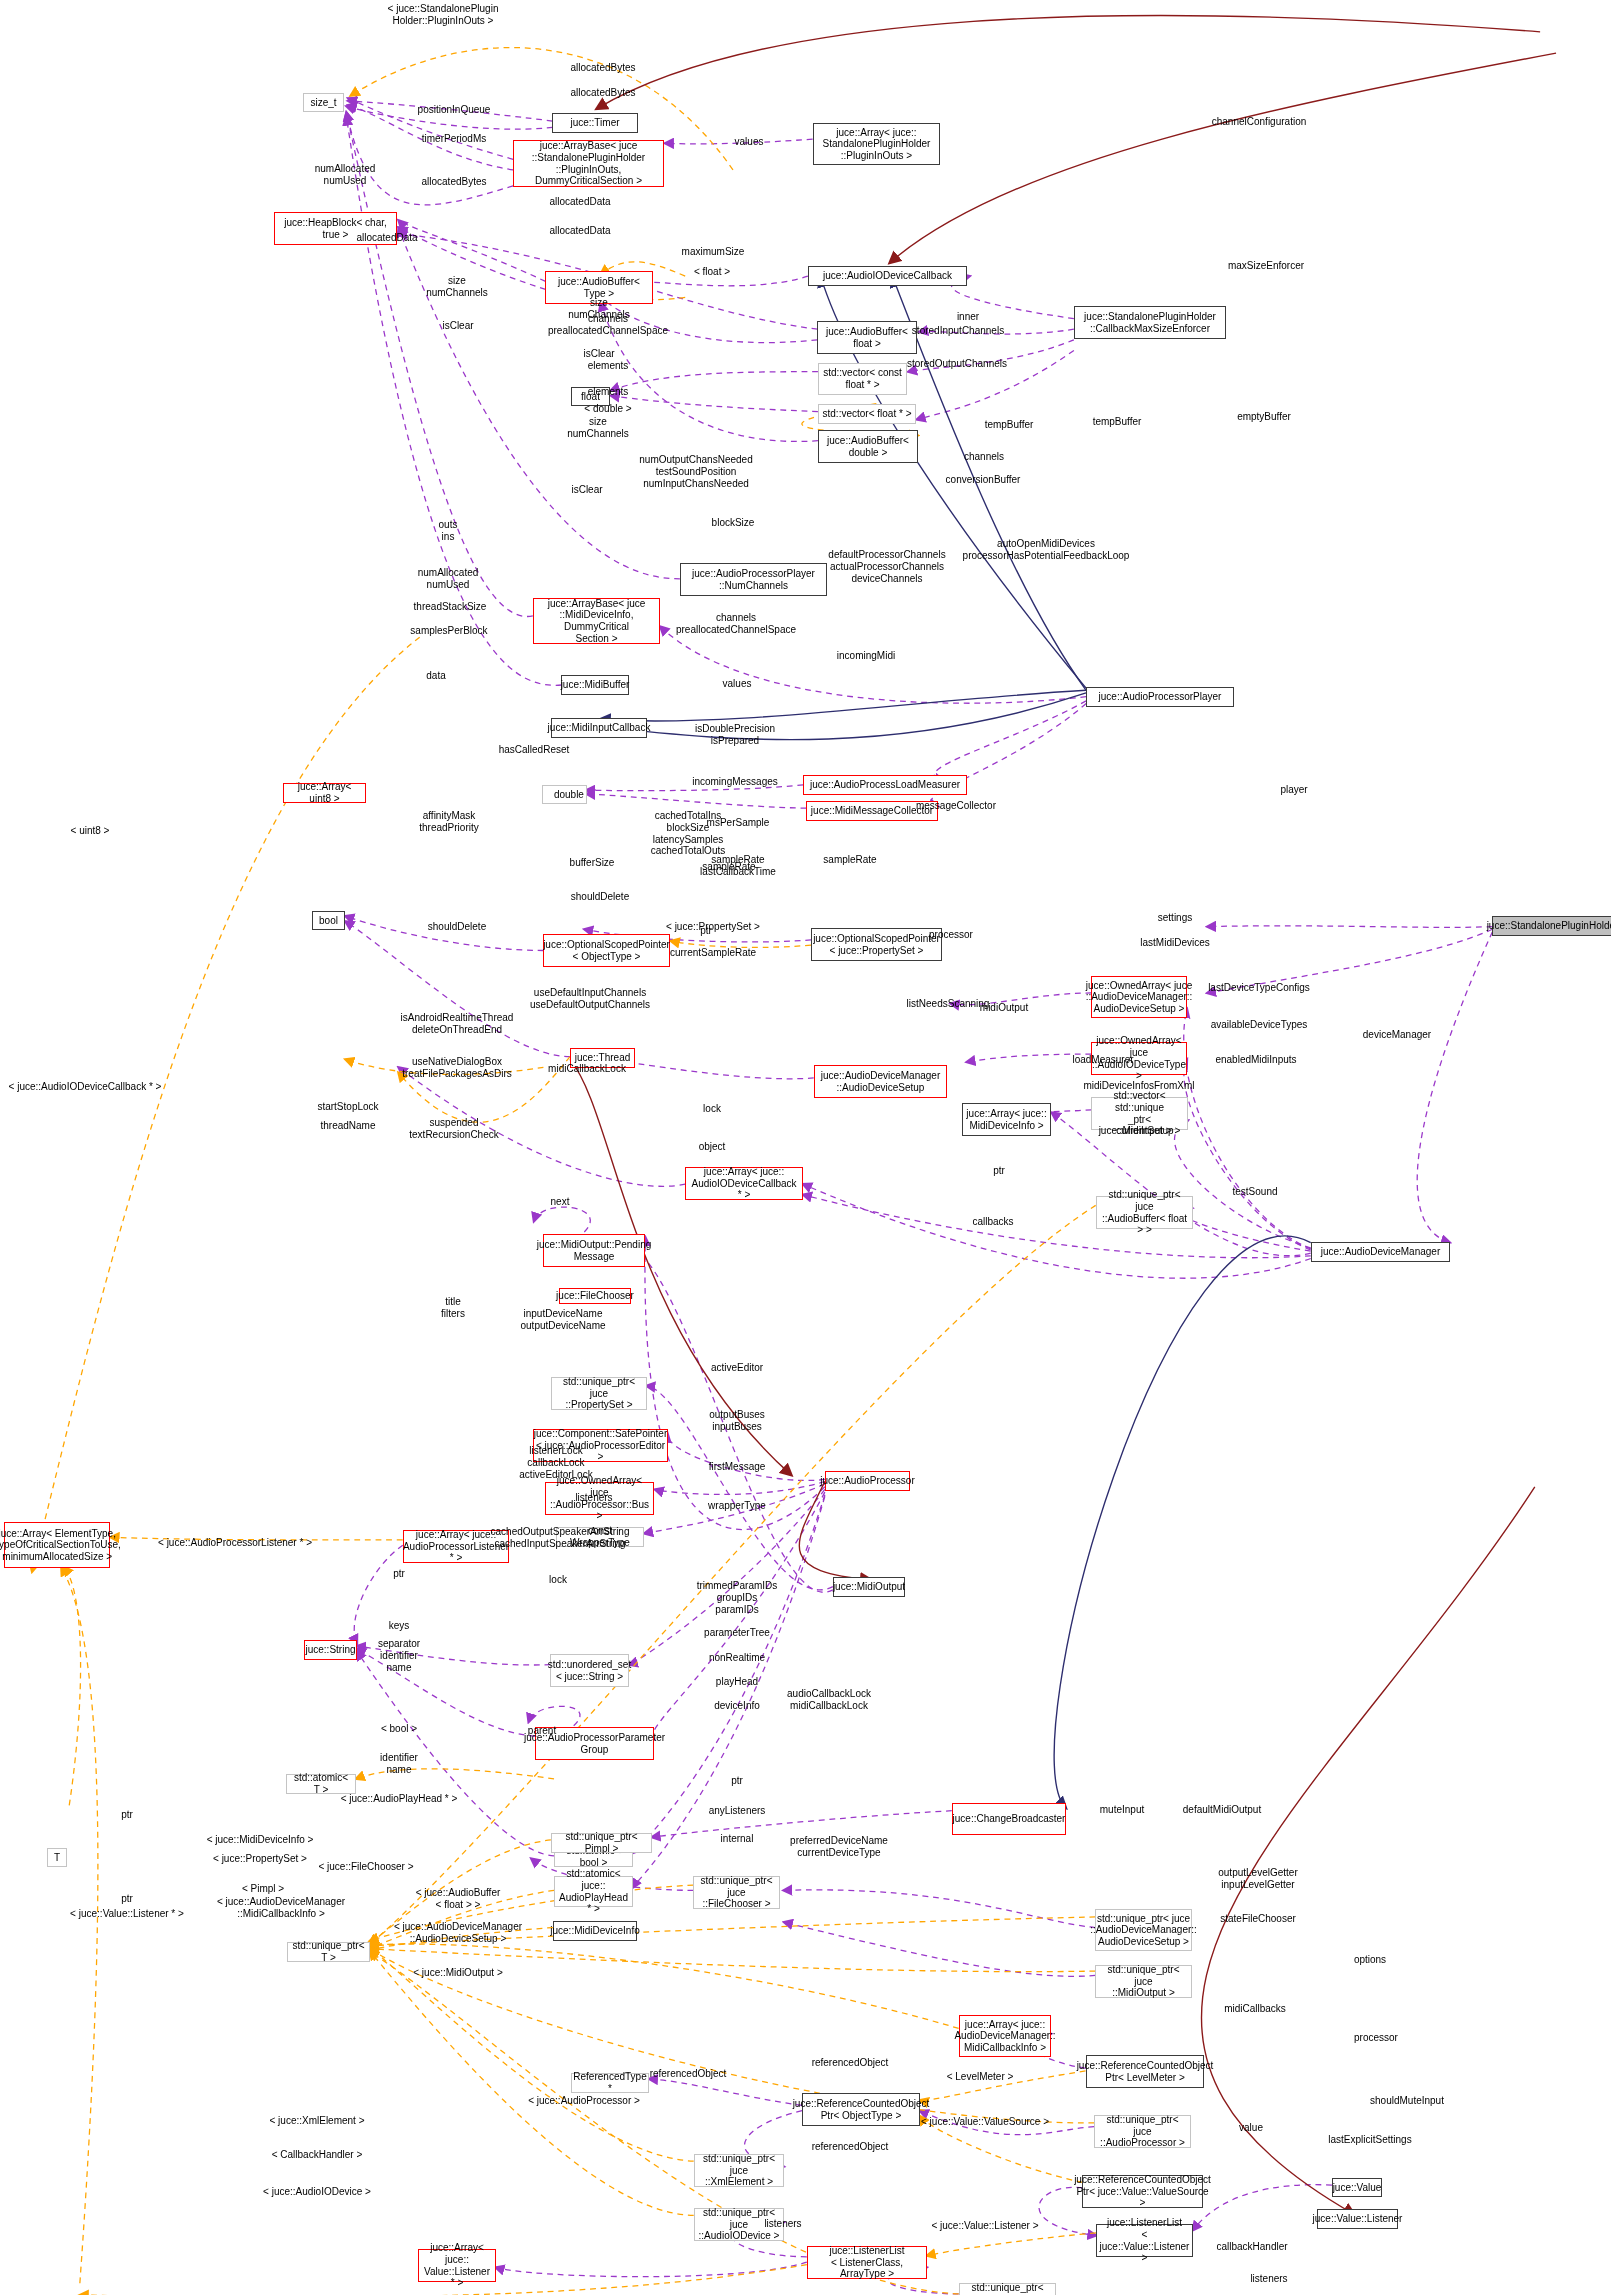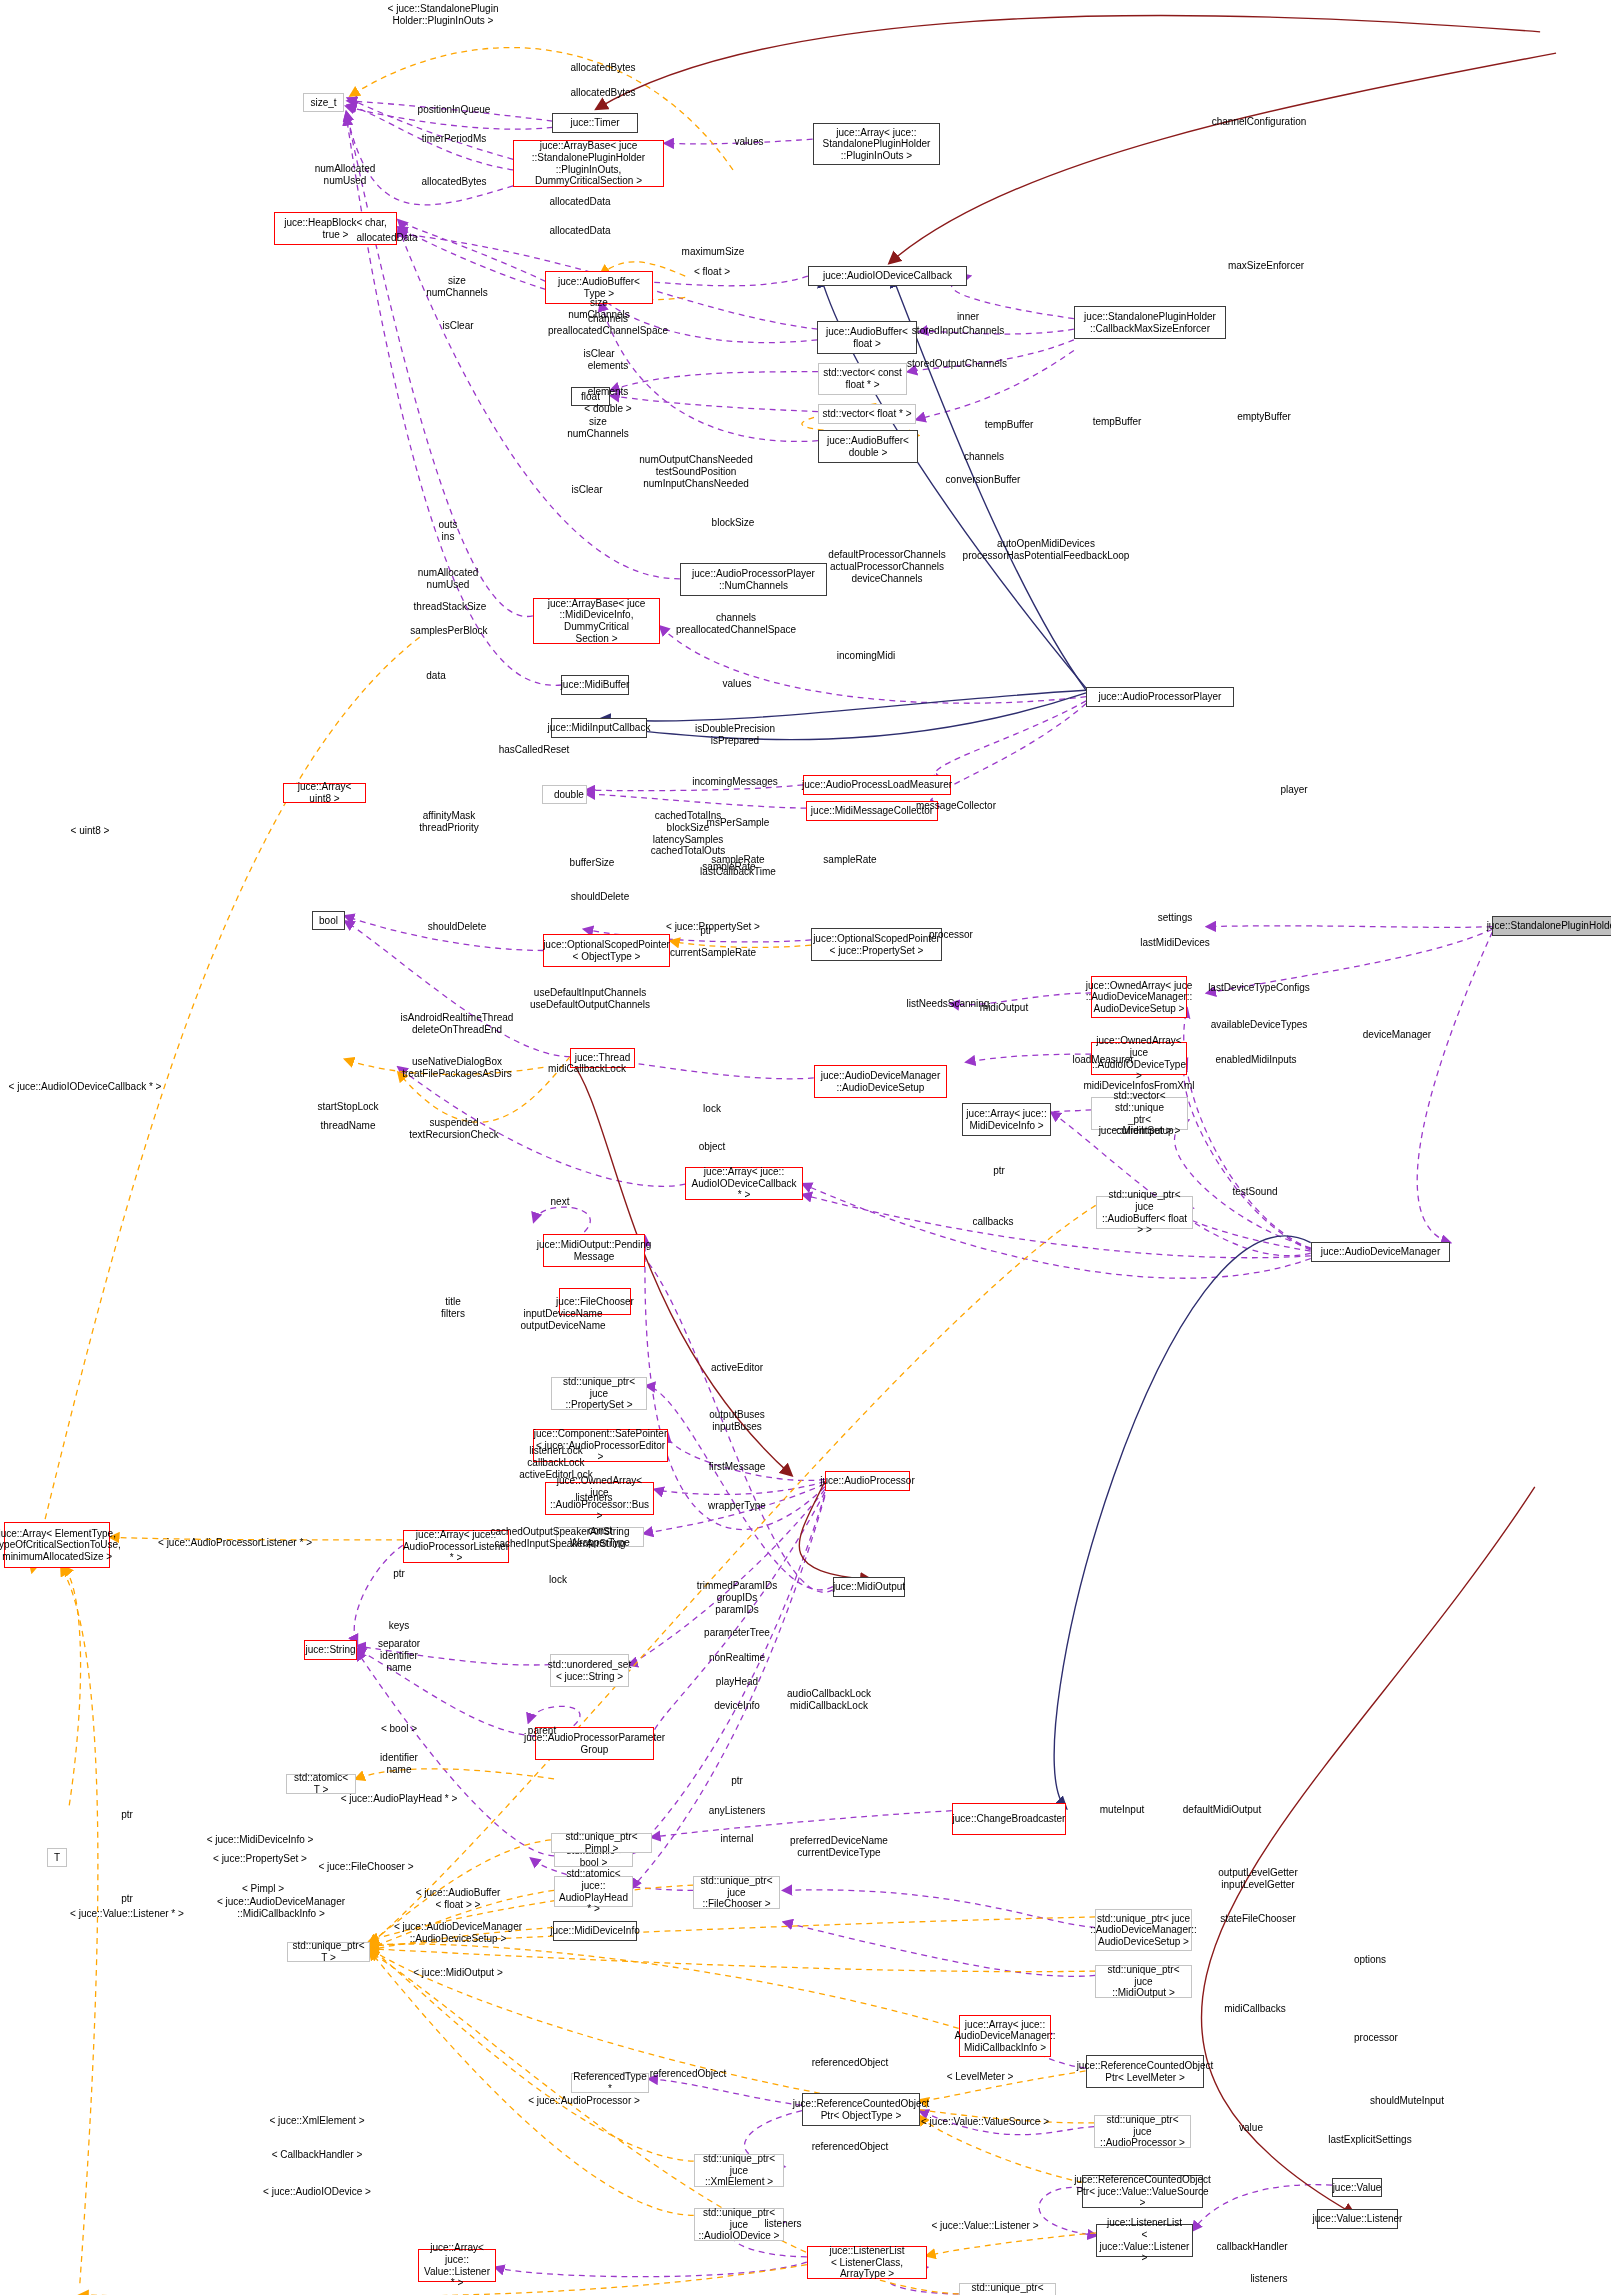--- a/index.html
+++ b/index.html
@@ -189,21 +189,21 @@
       <div class="node b-black" style="left: 818px; top: 430px; width: 100px; height: 33px;">juce::AudioBuffer&lt;
 double &gt;</div>
       <div class="node b-black" style="left: 680px; top: 563px; width: 147px; height: 33px;">juce::AudioProcessorPlayer
 ::NumChannels</div>
       <div class="node b-red" style="left: 533px; top: 598px; width: 127px; height: 46px;">juce::ArrayBase&lt; juce
 ::MidiDeviceInfo, DummyCritical
 Section &gt;</div>
       <div class="node b-black" style="left: 561px; top: 675px; width: 68px; height: 20px;">juce::MidiBuffer</div>
       <div class="node b-black" style="left: 551px; top: 718px; width: 96px; height: 20px;">juce::MidiInputCallback</div>
       <div class="node b-black" style="left: 1086px; top: 687px; width: 148px; height: 20px;">juce::AudioProcessorPlayer</div>
-      <div class="node b-red" style="left: 803px; top: 775px; width: 148px; height: 20px;">juce::AudioProcessLoadMeasurer</div>
+      <div class="node b-red" style="left: 803px; top: 775px; width: 164px; height: 20px;">juce::AudioProcessLoadMeasurer</div>
       <div class="node b-red" style="left: 806px; top: 801px; width: 132px; height: 20px;">juce::MidiMessageCollector</div>
       <div class="node b-grey" style="left: 542px; top: 785px; width: 45px; height: 19px; padding-left: 12px;">double</div>
       <div class="node b-red" style="left: 283px; top: 783px; width: 83px; height: 20px;">juce::Array&lt; uint8 &gt;</div>
       <div class="node b-black" style="left: 312px; top: 911px; width: 33px; height: 19px;">bool</div>
       <div class="node b-red" style="left: 543px; top: 934px; width: 127px; height: 33px;">juce::OptionalScopedPointer
 &lt; ObjectType &gt;</div>
       <div class="node b-black" style="left: 811px; top: 928px; width: 131px; height: 33px;">juce::OptionalScopedPointer
 &lt; juce::PropertySet &gt;</div>
       <div class="node b-red" style="left: 570px; top: 1048px; width: 65px; height: 20px;">juce::Thread</div>
       <div class="node b-red" style="left: 814px; top: 1065px; width: 133px; height: 33px;">juce::AudioDeviceManager
@@ -217,21 +217,21 @@
 ::AudioIODeviceType &gt;</div>
       <div class="node b-grey" style="left: 1091px; top: 1097px; width: 97px; height: 33px;">std::vector&lt; std::unique
 _ptr&lt; juce::MidiInput &gt; &gt;</div>
       <div class="node b-grey" style="left: 1096px; top: 1196px; width: 97px; height: 33px;">std::unique_ptr&lt; juce
 ::AudioBuffer&lt; float &gt; &gt;</div>
       <div class="node b-black" style="left: 1311px; top: 1242px; width: 139px; height: 20px;">juce::AudioDeviceManager</div>
       <div class="node b-red" style="left: 685px; top: 1167px; width: 118px; height: 33px;">juce::Array&lt; juce::
 AudioIODeviceCallback * &gt;</div>
       <div class="node b-red" style="left: 543px; top: 1234px; width: 102px; height: 33px;">juce::MidiOutput::Pending
 Message</div>
-      <div class="node b-red" style="left: 559px; top: 1288px; width: 72px; height: 27px;">juce::FileChooser</div>
+      <div class="node b-red" style="left: 559px; top: 1288px; width: 72px; height: 16px;">juce::FileChooser</div>
       <div class="node b-grey" style="left: 551px; top: 1377px; width: 96px; height: 33px;">std::unique_ptr&lt; juce
 ::PropertySet &gt;</div>
       <div class="node b-red" style="left: 533px; top: 1429px; width: 135px; height: 33px;">juce::Component::SafePointer
 &lt; juce::AudioProcessorEditor &gt;</div>
       <div class="node b-red" style="left: 545px; top: 1482px; width: 109px; height: 33px;">juce::OwnedArray&lt; juce
 ::AudioProcessor::Bus &gt;</div>
       <div class="node b-grey" style="left: 556px; top: 1527px; width: 88px; height: 20px;">const WrapperType</div>
       <div class="node b-red" style="left: 825px; top: 1471px; width: 85px; height: 20px;">juce::AudioProcessor</div>
       <div class="node b-black" style="left: 833px; top: 1577px; width: 72px; height: 20px;">juce::MidiOutput</div>
       <div class="node b-red" style="left: 4.2px; top: 1522px; width: 106px; height: 46px;">juce::Array&lt; ElementType,

